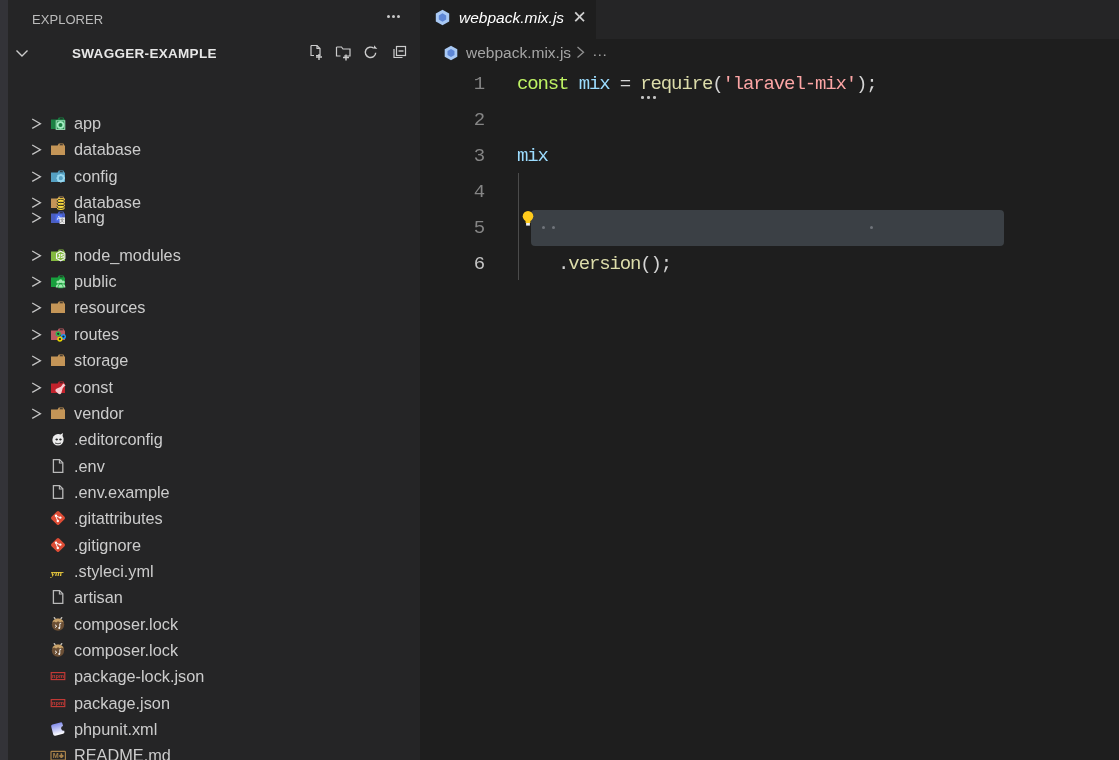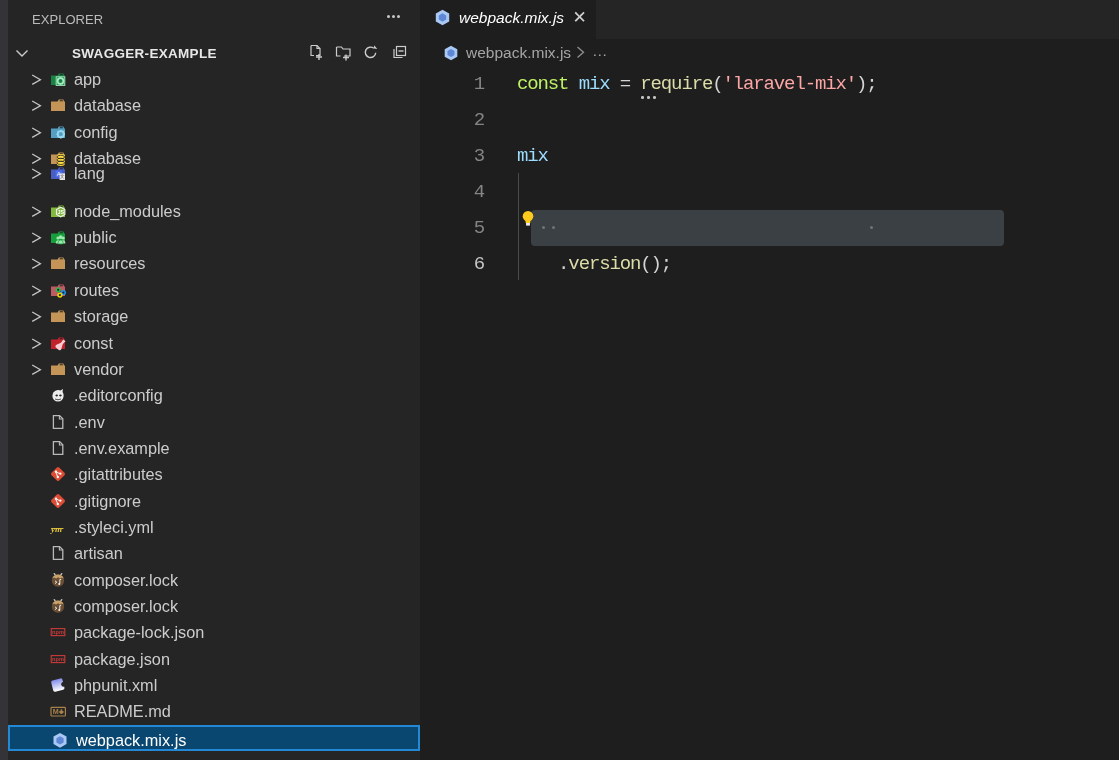--- a/index.html
+++ b/index.html
@@ -10,21 +10,21 @@
   #sidebar { left:8px; top:0; width:412px; height:760px; background:#252526; }
   #editor { left:420px; top:0; width:699px; height:760px; background:#1e1e1e; }
   
   .expl-title { left:24px; top:12px; font-size:13px; color:#bbbbbb; letter-spacing:0.05px; }
   .dots3 { left:379px; top:15px; width:14px; height:3px;}
   .dots3 i { position:absolute; top:0; width:2.8px; height:2.8px; border-radius:1.5px; background:#c9c9c9; }
   .sect { left:0; top:39px; width:412px; height:27px; }
   .sect .chev { left:6px; top:6px; }
   .sect .name { position:absolute; left:24px; top:6.5px; font-size:13.5px; font-weight:bold; color:#e7e7e7; letter-spacing:0.3px;margin-left:40px;}
   
-  .row { position:absolute; left:0; width:412px; height:26.35px; }
+  .row { position:absolute; left:0; width:412px; height:26.35px;margin-top:44px; }
   .row .chev { position:absolute; left:23px; top:5px; width:16px; height:16px; color:#cccccc;}
   .row .ficon { position:absolute; left:42px; top:5px; width:16px; height:16px; }
   .row .lbl { position:absolute; left:66px; top:4px; font-size:16.3px; color:#cccccc; white-space:pre;}
   .sel { background:#094771; border:2px solid #2488d4; }
   .sel .lbl { color:#ffffff; }
   
   #tabstrip { left:0; top:0; width:699px; height:39px; background:#252526;}
   #tab { position:absolute; left:0; top:0; width:176px; height:39px; background:#1e1e1e; }
   #tab .ticon { position:absolute; left:14px; top:9px;}
   #tab .tname { position:absolute; left:39px; top:9px; font-size:15.5px; font-style:italic; color:#ffffff;}

